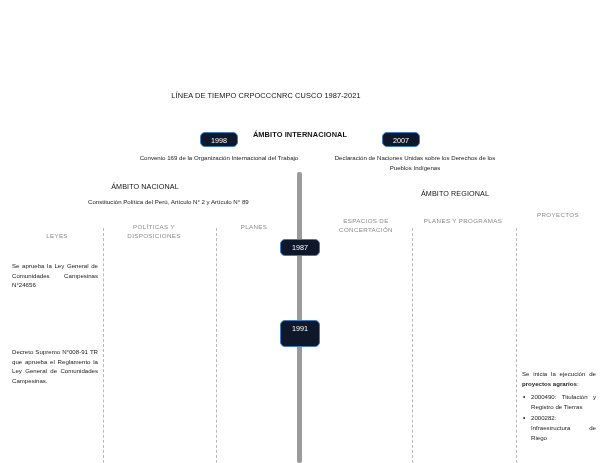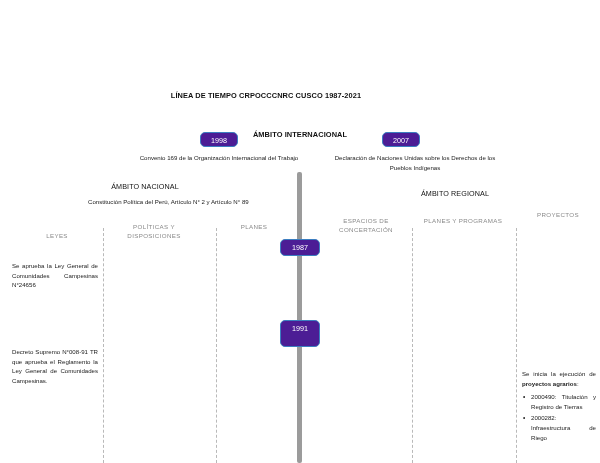--- a/index.html
+++ b/index.html
@@ -20,21 +20,21 @@
   }
 
   
   .doc-title {
     position: absolute;
     left: 0;
     top: 91px;
     width: 532px;
     text-align: center;
     font-size: 7.4px;
-    font-weight: bold;
+    font-weight: normal;
     letter-spacing: 0.1px;
     color: #111;
   }
   .doc-subtitle {
     position: absolute;
     left: 0;
     top: 112px;
     width: 600px;
     text-align: center;
     font-size: 7.4px;
@@ -63,21 +63,21 @@
     top: 172px;
     width: 5px;
     height: 291px;
     background: #9b9b9b;
     border-radius: 2px;
   }
 
   
   .chip {
     position: absolute;
-    background: #4c1d95;
+    background: #0f172a;
     border: 1px solid #3b7ec0;
     border-radius: 5px;
     color: #ffffff;
     font-size: 7.2px;
     text-align: center;
     line-height: 15px;
     height: 15px;
     box-sizing: border-box;
   }
   .chip-1998 { left: 200px; top: 132px; width: 38px; }

